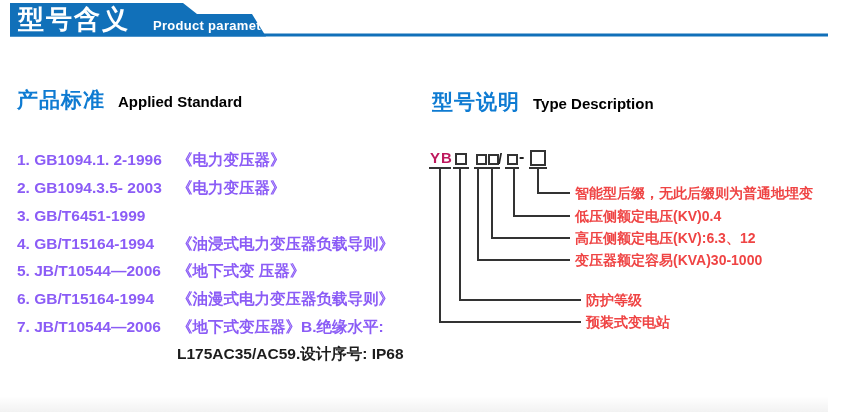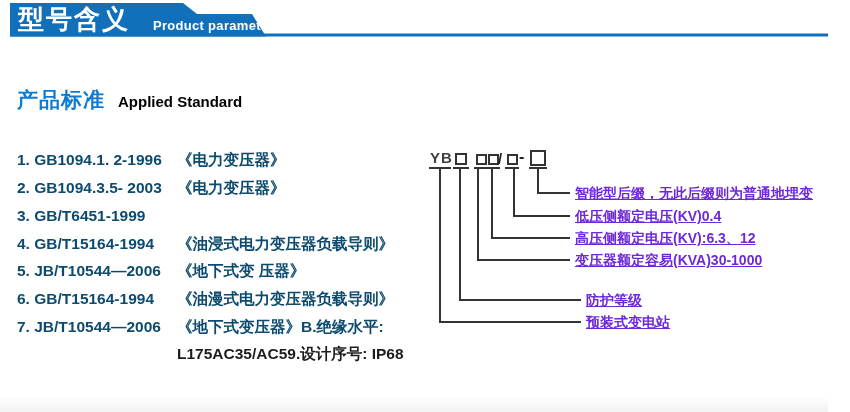--- a/index.html
+++ b/index.html
@@ -27,40 +27,40 @@
   }
   
   .section-heading{position:absolute;display:flex;align-items:baseline;gap:13px;white-space:nowrap;}
   .heading-cn{color:#0e7bd2;font-size:21px;font-weight:bold;letter-spacing:1px;}
   .heading-en{color:#000000;font-size:15px;font-weight:bold;}
   .heading-standards{left:17px;top:86px;text-align:center;}
   .heading-typedesc{left:432px;top:88px;}
   
   .std-row{
     position:absolute;left:17px;display:flex;white-space:nowrap;
-    color:#0c4a6e;font-size:15.5px;font-weight:600;line-height:19px;
+    color:#8b5cf6;font-size:15.5px;font-weight:600;line-height:19px;
   }
   .std-code{width:160px;flex:0 0 160px;}
   .std-title{}
   .std-cont{
     position:absolute;left:177px;top:344px;white-space:nowrap;
     color:#1c1c1c;font-size:15.5px;font-weight:600;line-height:19px;
   }
   
   .diagram-svg{position:absolute;left:0;top:0;width:850px;height:412px;pointer-events:none;}
   .model-prefix{
     position:absolute;left:430px;top:149px;
-    color:#404040;font-size:15px;font-weight:bold;letter-spacing:1px;white-space:nowrap;
+    color:#be185d;font-size:15px;font-weight:bold;letter-spacing:1px;white-space:nowrap;
   }
   .model-sep{position:absolute;color:#222;font-weight:bold;white-space:nowrap;}
   .model-slash{left:498px;top:150px;font-size:15px;}
   .model-dash{left:519px;top:148px;font-size:16px;}
   .diag-label{
     position:absolute;white-space:nowrap;
-    color:#6d28d9;font-size:14px;font-weight:bold;line-height:16px;text-decoration:underline;
+    color:#ef4444;font-size:14px;font-weight:bold;line-height:16px;
   }
   .lbl-0{left:575px;top:185px;}
   .lbl-1{left:575px;top:208px;}
   .lbl-2{left:575px;top:230px;}
   .lbl-3{left:575px;top:252px;}
   .lbl-4{left:586px;top:292px;}
   .lbl-5{left:586px;top:314px;}
   
   .bottom-fade{
     position:absolute;left:0;bottom:0;width:850px;height:16px;
@@ -106,20 +106,24 @@
   <div class="std-row" style="top:289px">
     <span class="std-code">6. GB/T15164-1994</span>
     <span class="std-title">《油漫式电力变压器负载导则》</span>
   </div>
   <div class="std-row" style="top:317px">
     <span class="std-code">7. JB/T10544—2006</span>
     <span class="std-title">《地下式变压器》B.绝缘水平:</span>
   </div>
   <div class="std-cont">L175AC35/AC59.设计序号: IP68</div>
 
+  <div class="section-heading heading-typedesc">
+    <span class="heading-cn">型号说明</span>
+    <span class="heading-en">Type Description</span>
+  </div>
 
   <svg class="diagram-svg" viewBox="0 0 850 412">
     <g stroke="#333" stroke-width="2" fill="none">
 
       <rect x="456" y="154" width="10" height="10"></rect>
       <rect x="477" y="155" width="9" height="9"></rect>
       <rect x="489" y="155" width="9" height="9"></rect>
       <rect x="508" y="155" width="9" height="9"></rect>
       <rect x="531" y="151" width="14" height="14"></rect>
 

